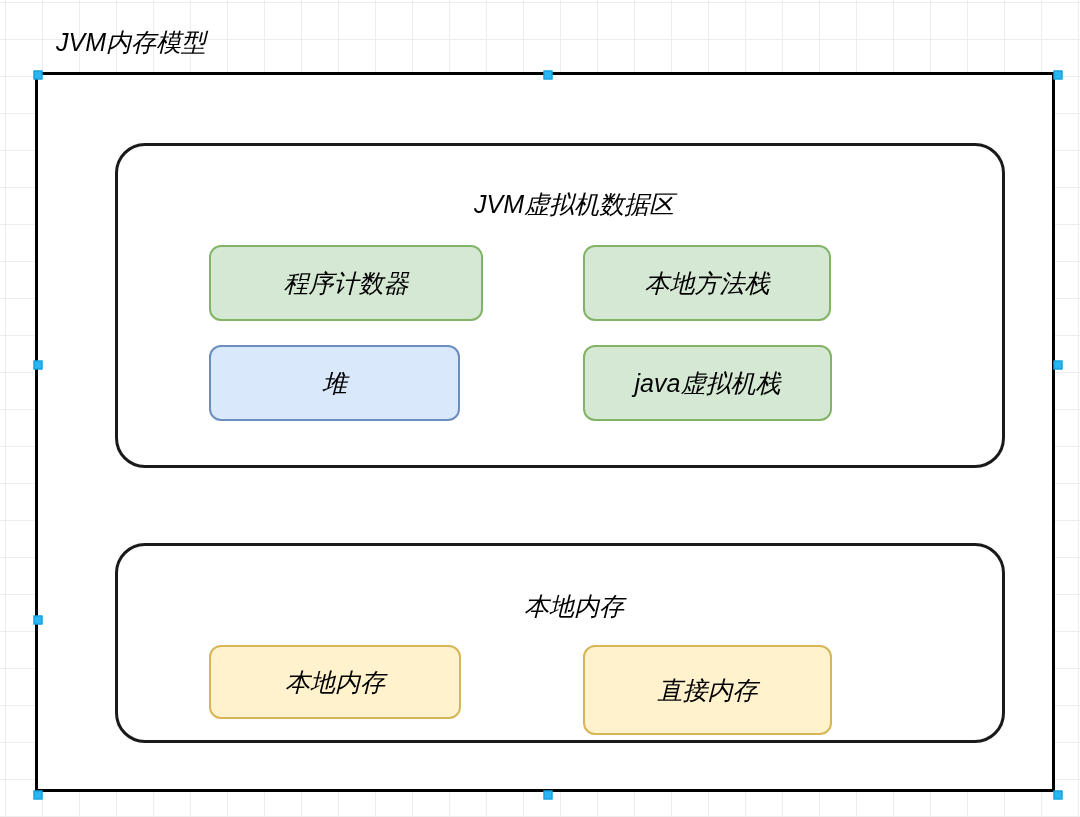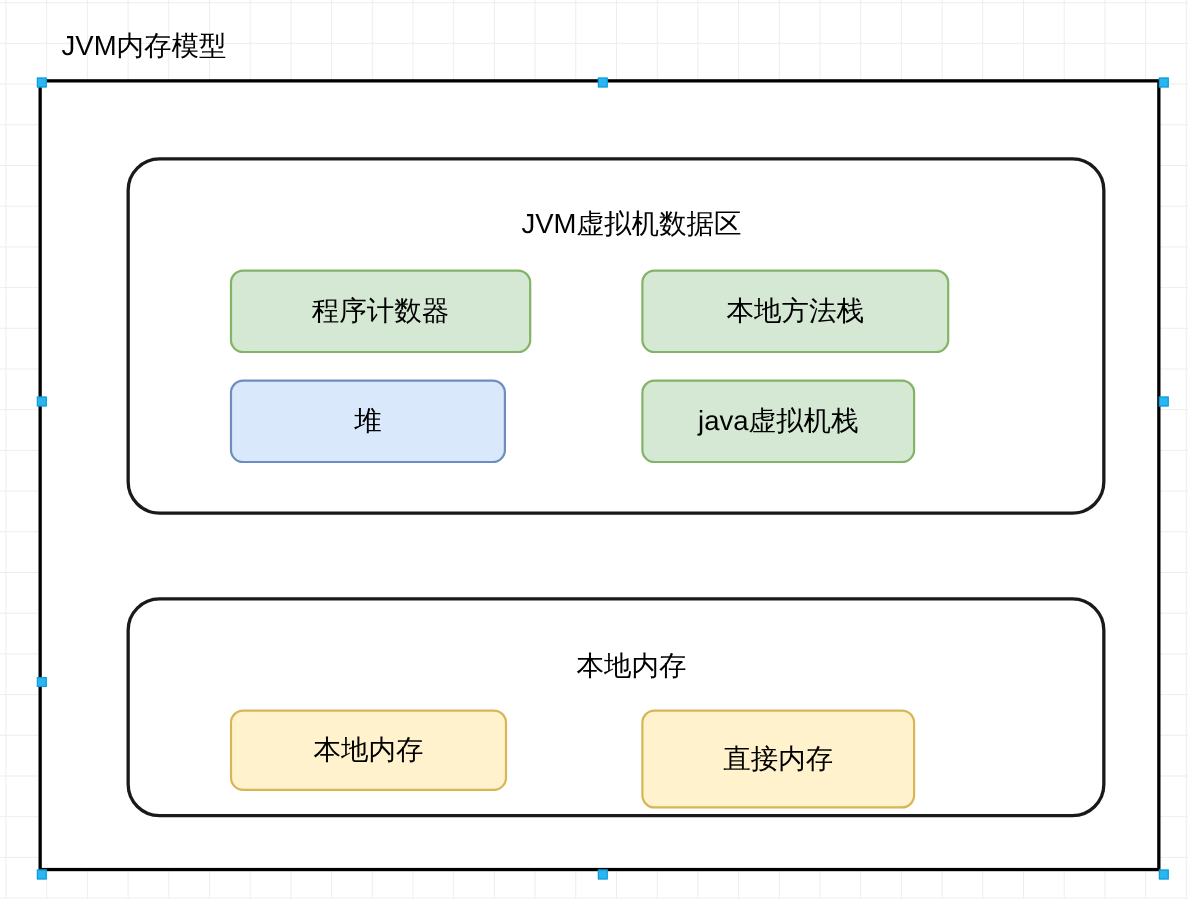--- a/index.html
+++ b/index.html
@@ -18,20 +18,21 @@
   #canvas {
     position: relative;
     width: 1080px;
     height: 817px;
     background-color: #ffffff;
     background-image:
       linear-gradient(to right, #ededed 1px, transparent 1px),
       linear-gradient(to bottom, #ededed 1px, transparent 1px);
     background-size: 37px 37px;
     background-position: 5px 2px;
+    font-style: italic;
   }
 
   
   .diagram-title {
     position: absolute;
     left: 56px;
     top: 30px;
     font-size: 25px;
     color: #000000;
     line-height: 1;
@@ -99,21 +100,21 @@
     line-height: 1;
     white-space: nowrap;
   }
   .node.green  { background: #d5e8d4; border-color: #82b366; }
   .node.blue   { background: #dae8fc; border-color: #6c8ebf; }
   .node.yellow { background: #fff2cc; border-color: #d6b656; }
 
   
   .n-pc       { left: 209px; top: 245px; width: 274px; height: 76px; }
   .n-heap     { left: 209px; top: 345px; width: 251px; height: 76px; }
-  .n-native-stack { left: 583px; top: 245px; width: 280px; height: 76px; }
+  .n-native-stack { left: 583px; top: 245px; width: 248px; height: 76px; }
   .n-java-stack   { left: 583px; top: 345px; width: 249px; height: 76px; border-radius: 12px; }
 
   
   .n-metaspace { left: 209px; top: 645px; width: 252px; height: 74px; }
   .n-direct    { left: 583px; top: 645px; width: 249px; height: 90px; }
 
   
   .handle {
     position: absolute;
     width: 9px;

